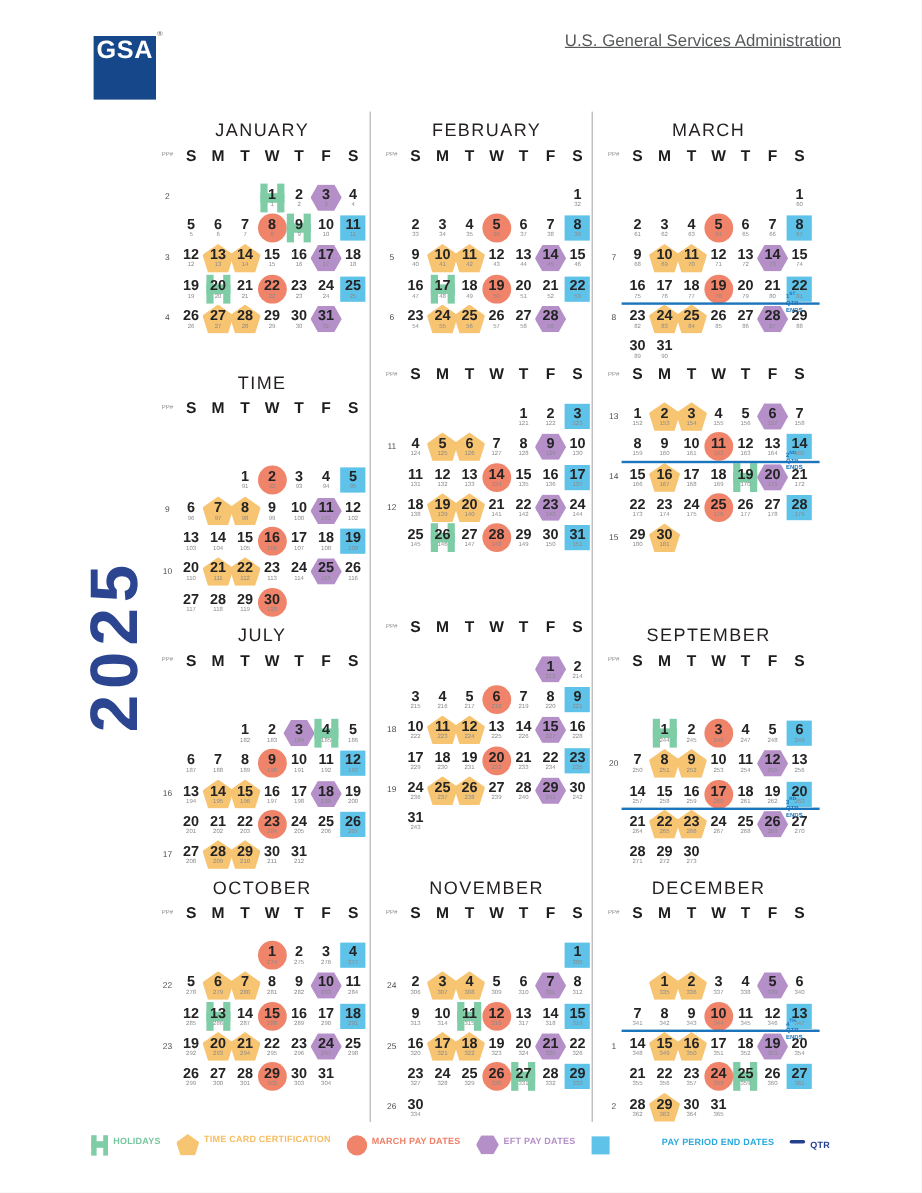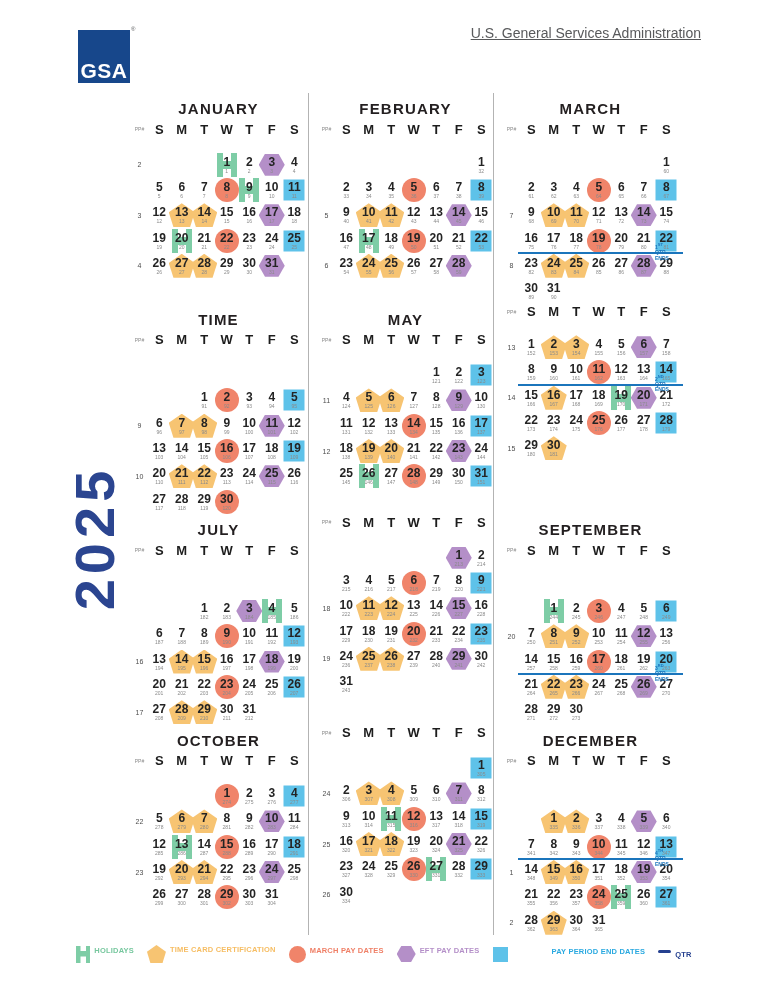--- a/index.html
+++ b/index.html
@@ -1,38 +1,38 @@
 <!DOCTYPE html>
 <html><head>
 <meta charset="utf-8">
 <style>
   * { margin:0; padding:0; box-sizing:border-box; }
   body { background:#e8e8e8; font-family:"Liberation Sans", sans-serif; }
   .page { position:relative; width:768px; height:994px; background:#ffffff; margin:0 auto; overflow:hidden; }
 
   
   .logo { position:absolute; left:78px; top:30px; width:52px; height:53px; background:#17478b;
-          color:#fff; display:flex; align-items:flex-end; justify-content:center;
+          color:#fff; display:flex; align-items:flex-start; justify-content:center;
           font-weight:bold; font-size:21px; letter-spacing:.5px; }
   .reg { position:absolute; left:131px; top:26px; font-size:6px; color:#58595b; }
   .agency { position:absolute; right:67px; top:25px; font-size:14px; color:#58595b;text-decoration:underline; }
 
   
   .year { position:absolute; left:10px; top:508px; width:170px; height:60px;
           transform:rotate(-90deg); color:#2b4590; font-weight:bold; font-size:56px;
           letter-spacing:5px; text-align:center; line-height:60px; }
 
   
   .cal { position:absolute; left:122px; top:93px; display:flex; }
   .ccol { width:186px; }
   .ccol.mid { border-left:1px solid #b3b3b3; border-right:1px solid #b3b3b3; }
   .ccol.last { width:200px; }
 
   .month { height:210.5px; padding-left:9px; position:relative; }
-  .mtitle { padding-top:7px; height:28px; width:175px; font-size:15px; font-weight:bold;
+  .mtitle { padding-top:7px; height:28px; width:175px; font-size:15px; font-weight:normal;
             color:#231f20; letter-spacing:1.2px; text-align:center; }
   .mhead { display:grid; grid-template-columns:17px repeat(7,22.5px); height:16px; align-items:center; }
   .pphdr { font-size:5px; color:#8a8a8a; text-align:center; }
   .wd { font-size:13px; font-weight:bold; color:#1d1d1d; text-align:center; }
   .mweeks { margin-top:15px; }
   .wrow { display:grid; grid-template-columns:17px repeat(7,22.5px); height:25.3px; position:relative; }
   .ppl { font-size:7px; color:#4d4d4d; align-self:center; text-align:center; }
   .cell { position:relative; display:flex; align-items:center; justify-content:center; }
   .txt { position:relative; z-index:1; text-align:center; }
   .d { display:block; font-size:12px; font-weight:bold; color:#242424; line-height:12px; }
@@ -1228,21 +1228,20 @@
                 <span class="txt">
                   <b class="d">28</b>
                   <i class="doy">59</i>
                 </span>
               </div>
               <div class="cell"></div>
             </div>
           </div>
         </div>
         <div class="month">
-          <div class="mtitle">MAY</div>
           <div class="mhead">
             <div class="pphdr">PP#</div>
             <div class="wd">S</div>
             <div class="wd">M</div>
             <div class="wd">T</div>
             <div class="wd">W</div>
             <div class="wd">T</div>
             <div class="wd">F</div>
             <div class="wd">S</div>
           </div>
@@ -1700,20 +1699,21 @@
               <div class="cell"></div>
               <div class="cell"></div>
               <div class="cell"></div>
               <div class="cell"></div>
               <div class="cell"></div>
               <div class="cell"></div>
             </div>
           </div>
         </div>
         <div class="month">
+          <div class="mtitle">NOVEMBER</div>
           <div class="mhead">
             <div class="pphdr">PP#</div>
             <div class="wd">S</div>
             <div class="wd">M</div>
             <div class="wd">T</div>
             <div class="wd">W</div>
             <div class="wd">T</div>
             <div class="wd">F</div>
             <div class="wd">S</div>
           </div>

